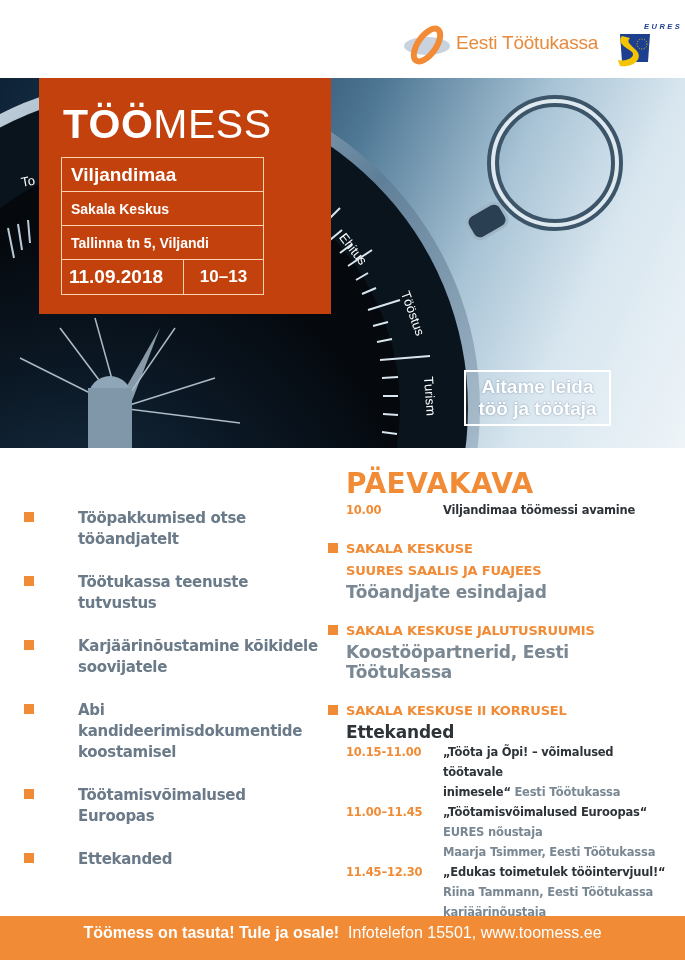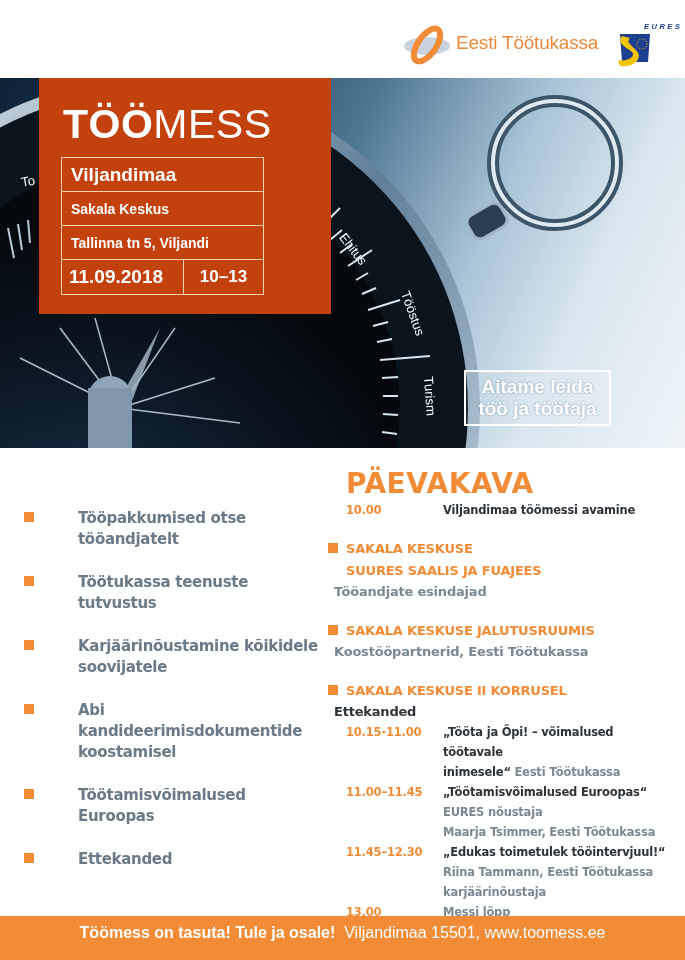--- a/index.html
+++ b/index.html
@@ -43,21 +43,21 @@
   
   .schedule { position: absolute; left: 328px; top: 468px; width: 340px; font-family: "DejaVu Sans", sans-serif; }
   .sched-title { margin-left: 18px; font-size: 28px; font-weight: bold; color: #f18b35; letter-spacing: 0.5px; line-height: 32px; }
   .srow { display: flex; font-size: 11.5px; line-height: 20px; }
   .stime { width: 97px; margin-left: 18px; color: #f18b35; font-weight: bold; flex-shrink: 0; letter-spacing: -0.2px; }
   .stext { color: #2d3338; font-weight: bold; letter-spacing: -0.2px; }
   .grey { color: #7a8893; }
   .shead { display: flex; margin-top: 18px; }
   .shead .sq { width: 10px; height: 10px; background: #f18b35; margin-top: 5px; margin-right: 8px; flex-shrink: 0; }
   .shead .h { color: #f18b35; font-weight: bold; font-size: 13px; line-height: 22px; letter-spacing: -0.2px; }
-  .ssub { margin-left: 6px; font-size: 13px; line-height: 20px; font-weight: bold; letter-spacing: -0.2px; }
+  .ssub { margin-left: 18px; font-size: 17px; line-height: 20px; font-weight: bold; letter-spacing: -0.2px; }
   .dark { color: #2d3338; }
 
   
   .footer { position: absolute; left: 0; top: 916px; width: 685px; height: 44px; background: #f18b35; text-align: center; color: #fff;
     font-family: "Liberation Sans", sans-serif; font-size: 16px; line-height: 34px; }
   .footer b { font-weight: bold; }
 </style>
 </head>
 <body>
 
@@ -240,14 +240,14 @@
       <div class="stext grey">karjäärinõustaja</div>
     </div>
   </div>
   <div class="srow">
     <span class="stime">13.00</span>
     <span class="stext grey">Messi lõpp</span>
   </div>
 </div>
 
 <div class="footer">
-  <b>Töömess on tasuta! Tule ja osale!</b>&nbsp;&nbsp;<span>Viljandimaa 15501, www.toomess.ee</span>
+  <b>Töömess on tasuta! Tule ja osale!</b>&nbsp;&nbsp;<span>Infotelefon 15501, www.toomess.ee</span>
 </div>
 
 </body></html>

